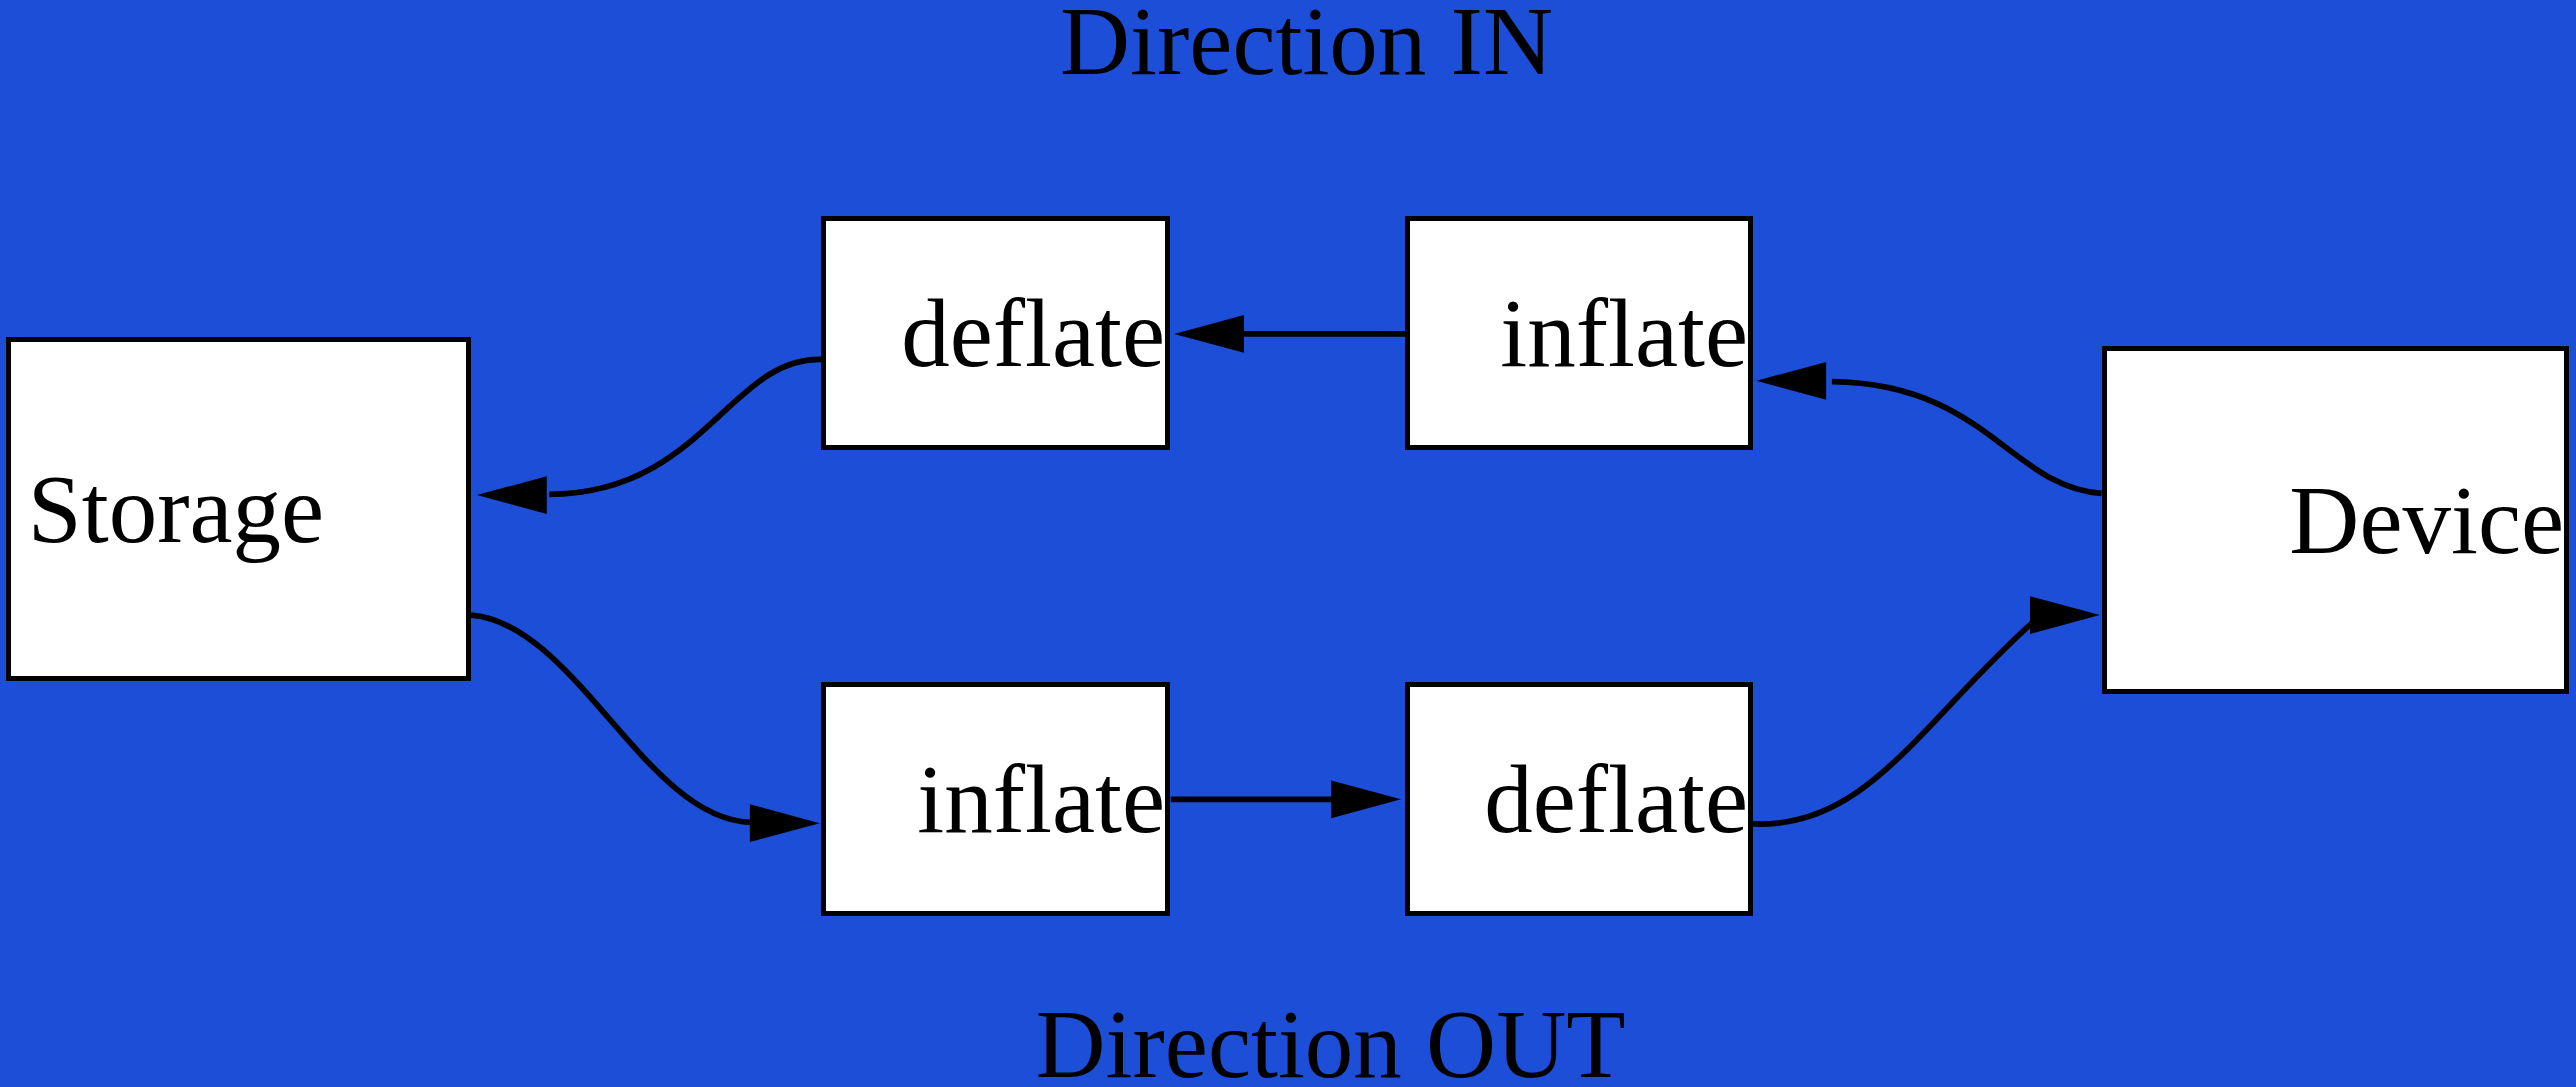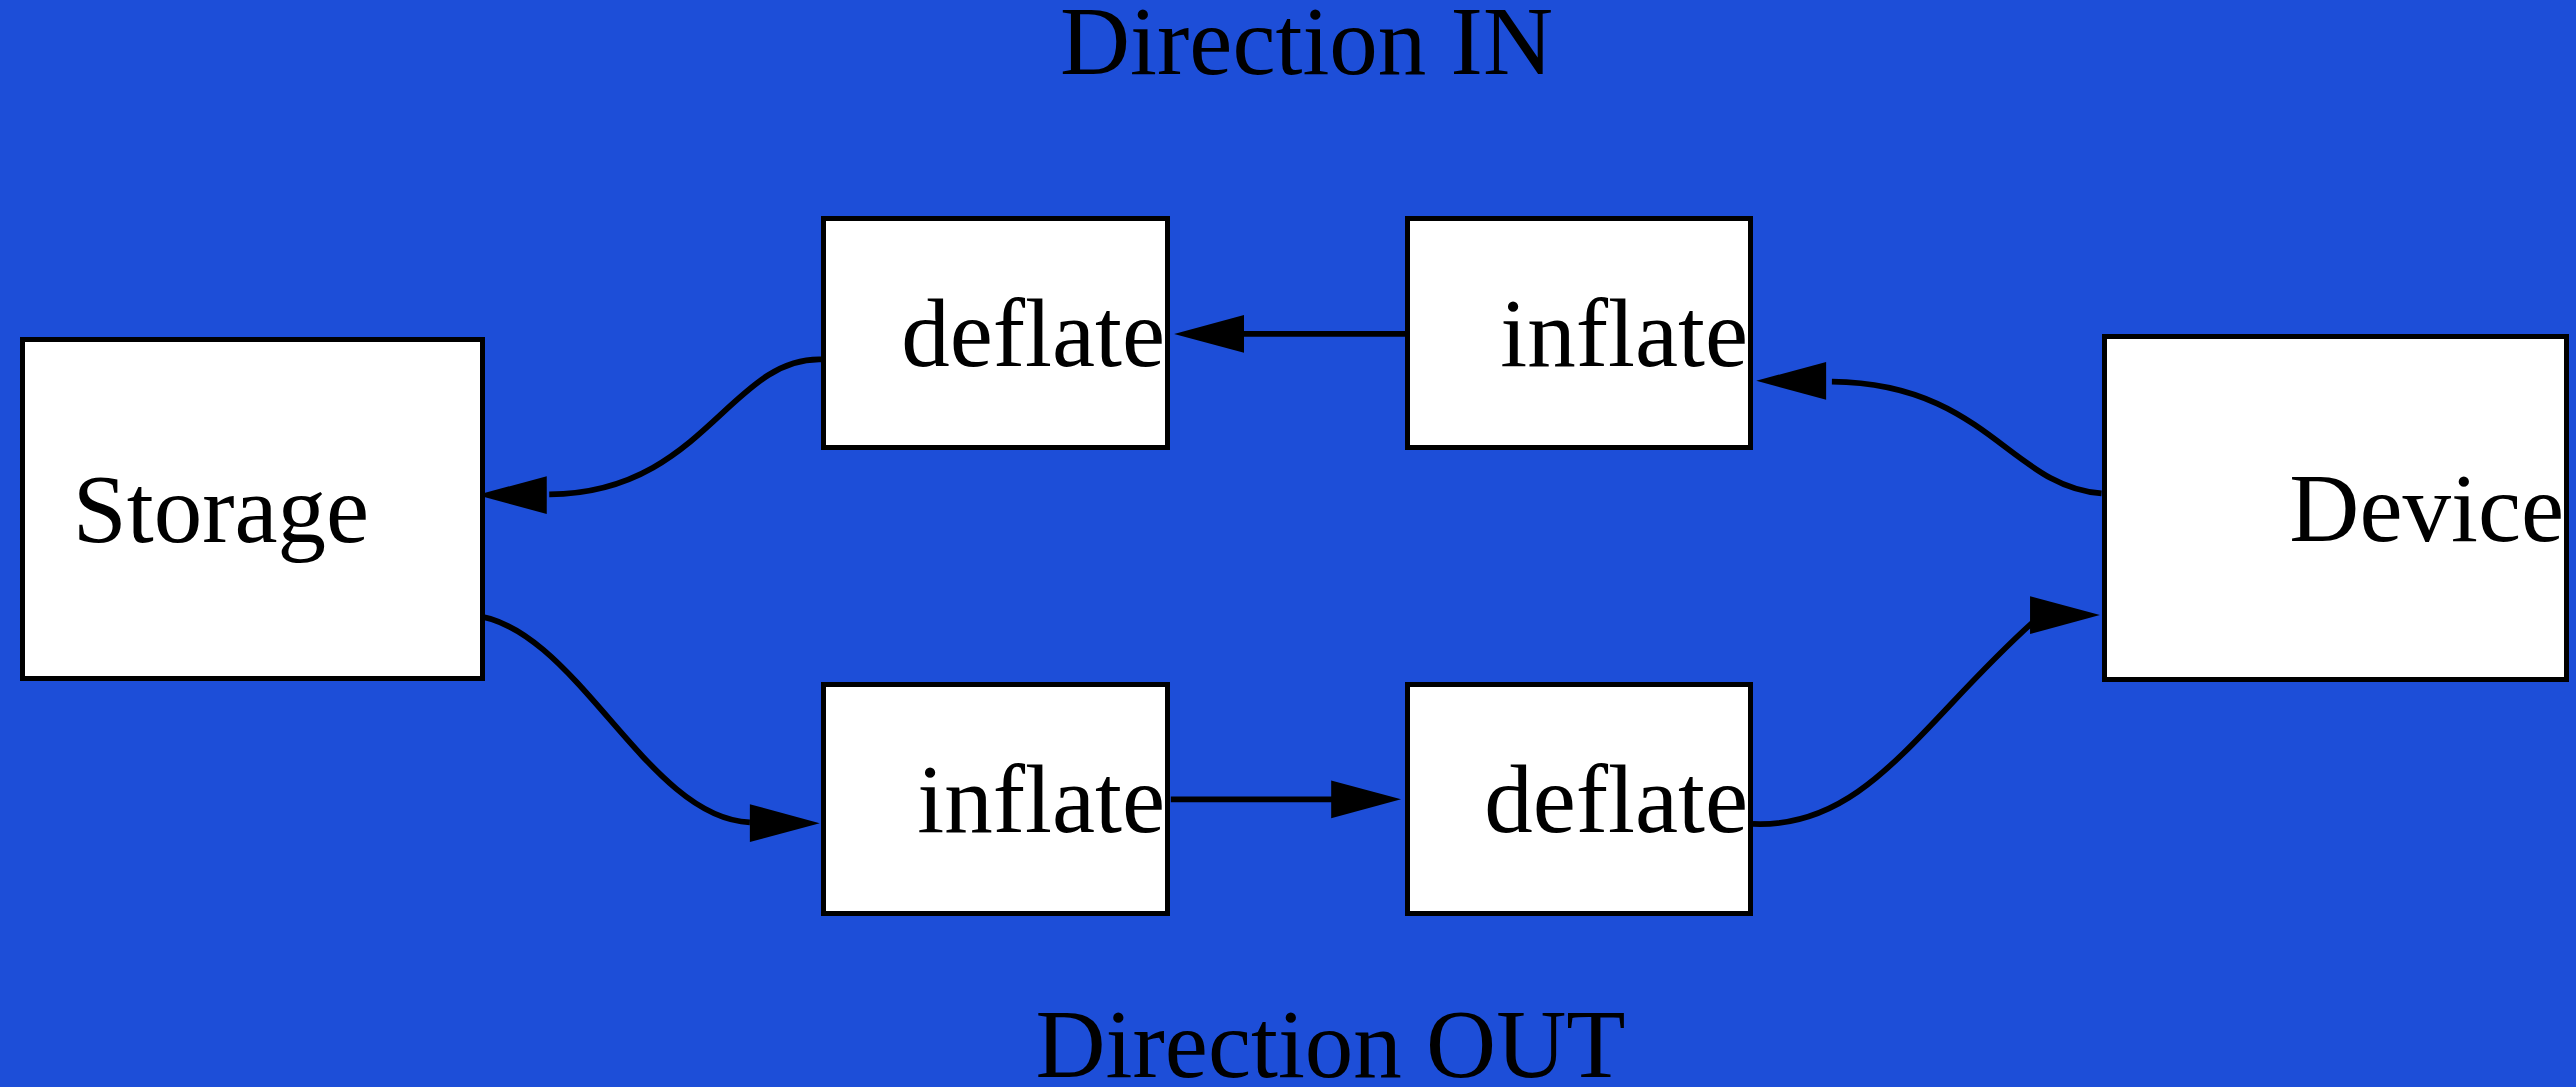--- a/index.html
+++ b/index.html
@@ -31,42 +31,41 @@
     display: flex;
     align-items: center;
     justify-content: flex-end;
     font-size: 97px;
     line-height: 1;
     white-space: nowrap;
     padding-left: 40px;
   }
   .node.storage {
     justify-content: flex-start;
-    padding-left: 48px;
-    margin-left: 14px;
+    padding-left: 17px;
   }
   .node.storage .two-line {
     display: flex;
     flex-direction: column;
     gap: 46px;
   }
   .diagram-title {
     position: absolute;
     font-size: 97px;
     line-height: 97px;
     text-align: center;
     white-space: nowrap;
   }
   
   .storage        { left: 5.8px;    top: 337px; width: 465px; height: 344px; }
   .deflate-top    { left: 821px;  top: 216px; width: 349px; height: 234px; }
   .inflate-top    { left: 1405px; top: 216px; width: 348px; height: 234px; }
   .inflate-bottom { left: 821px;  top: 682px; width: 349px; height: 234px; }
   .deflate-bottom { left: 1405px; top: 682px; width: 348px; height: 234px; }
-  .device         { left: 2102px; top: 334px; width: 467px; height: 348px; }
+  .device         { left: 2102px; top: 346px; width: 467px; height: 348px; }
   .title-in  { left: 813px;  top: -6.6px;   width: 987px; }
   .title-out { left: 837px; top: 996px; width: 987px; }
 </style>
 </head>
 <body>
 
 <div class="stage">
 
   <div class="diagram-title title-in">Direction IN</div>
 

